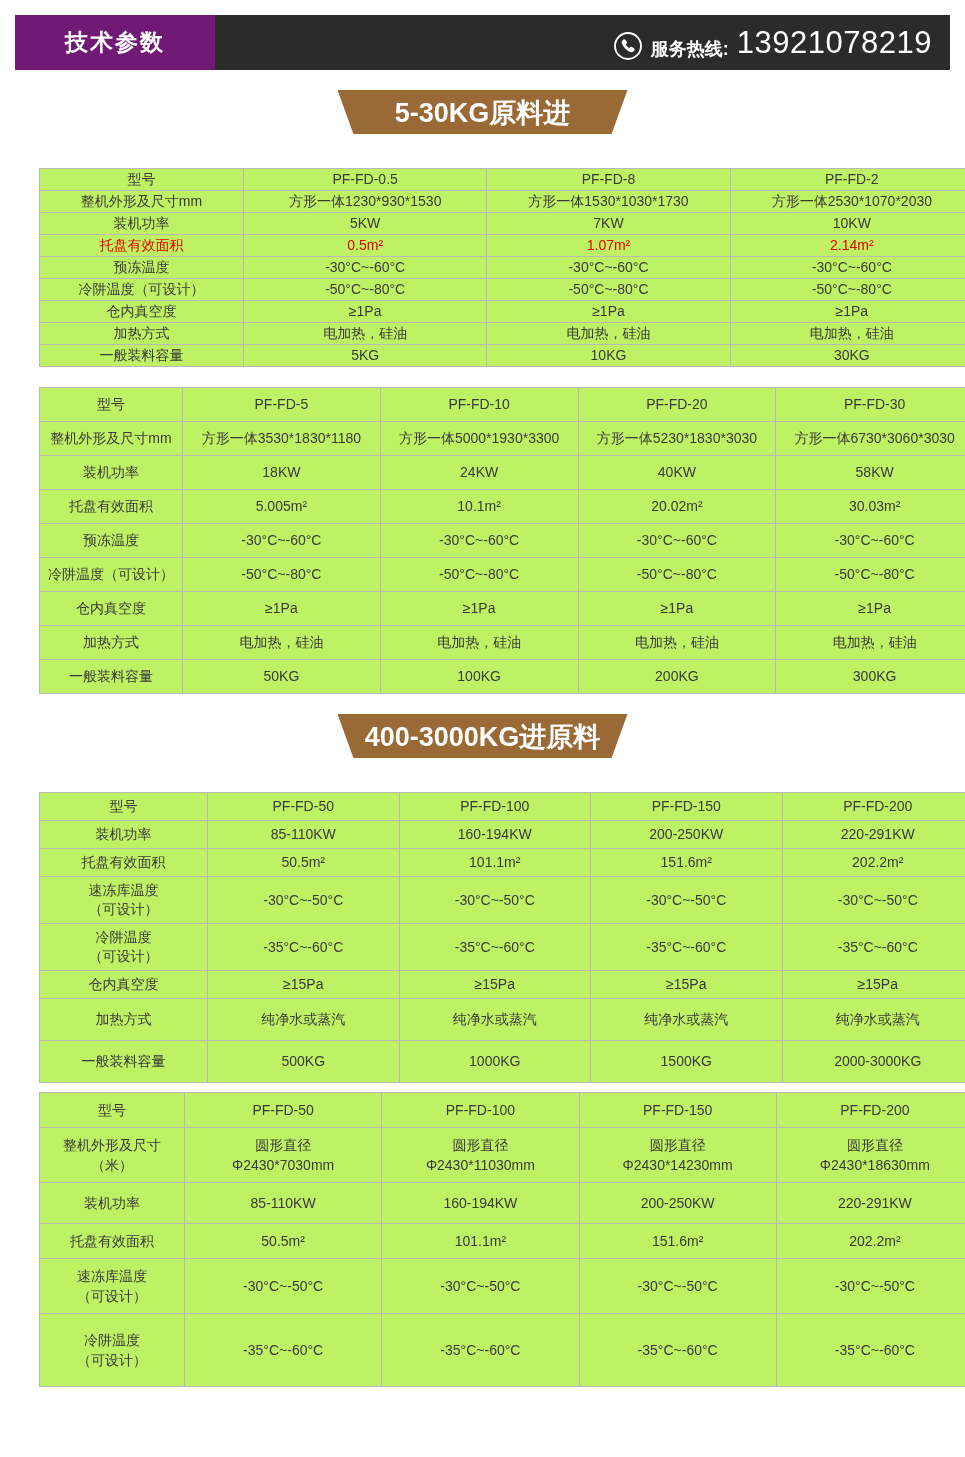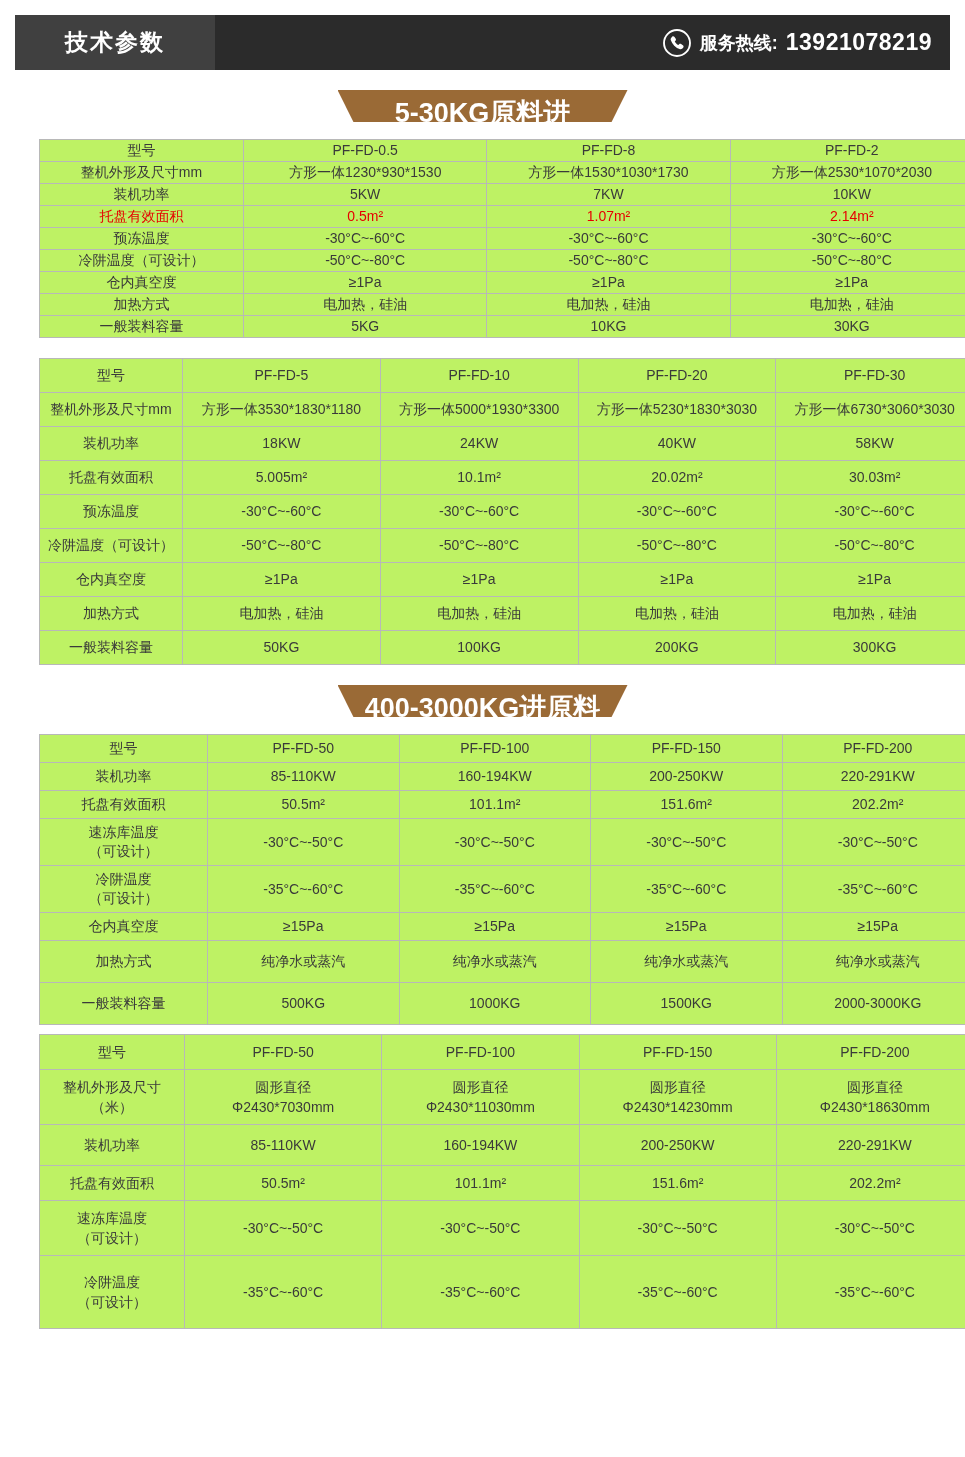--- a/index.html
+++ b/index.html
@@ -20,51 +20,51 @@
   .topbar {
     height: 55px;
     background: #2b2b2b;
     display: flex;
     align-items: center;
     justify-content: space-between;
   }
   .title-box {
     width: 200px;
     height: 55px;
-    background: #404040;
+    background: #701a75;
     color: #ffffff;
     font-size: 23px;
     font-weight: bold;
     letter-spacing: 2px;
     display: flex;
     align-items: center;
     justify-content: center;
     flex: 0 0 auto;
   }
   .hotline {
     display: flex;
-    align-items: center;
+    align-items: flex-end;
     gap: 8px;
     padding-right: 18px;
     color: #ffffff;
   }
   .phone-icon { width: 30px; height: 30px; display: inline-flex; }
   .hotline-label { font-size: 18px; font-weight: bold; }
   .hotline-number {
-    font-size: 23px;
-    font-weight: bold;
+    font-size: 31px;
+    font-weight: normal;
     letter-spacing: 0.5px;
     font-family: "Liberation Sans", "DejaVu Sans", sans-serif;
   }
   
   .spec-section { margin-top: 20px; }
   .banner {
     width: 290px;
-    height: 32px;
-    margin: 18px auto 17px auto;
+    height: 44px;
+    margin: 18px auto 34px auto;
     background: #9a6a36;
     color: #ffffff;
     font-size: 27px;
     font-weight: bold;
     line-height: 46px;
     text-align: center;
     clip-path: polygon(0% 0%, 100% 0%, 94.5% 100%, 5.5% 100%);
   }
   
   table.spec-table {

